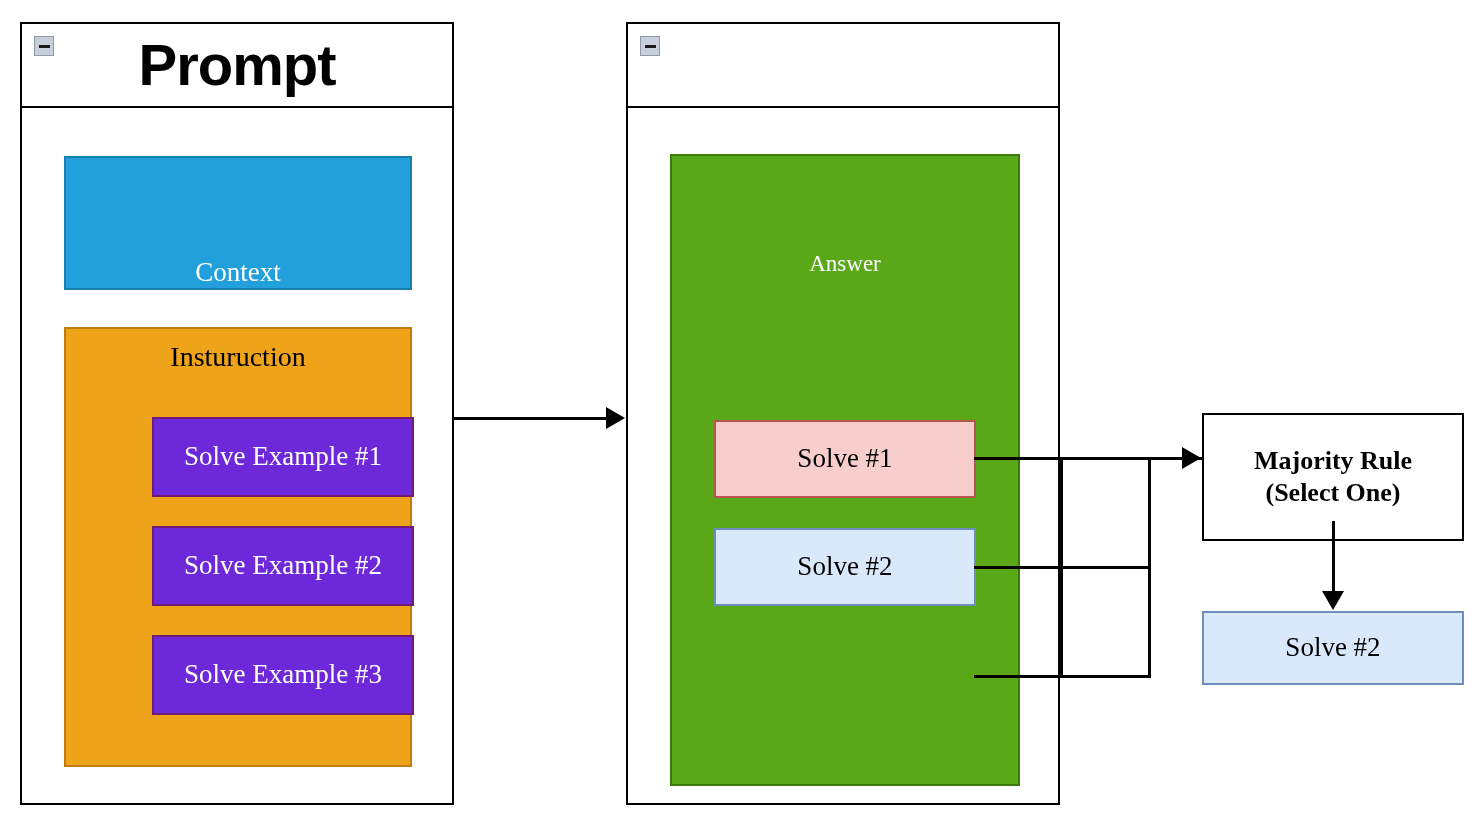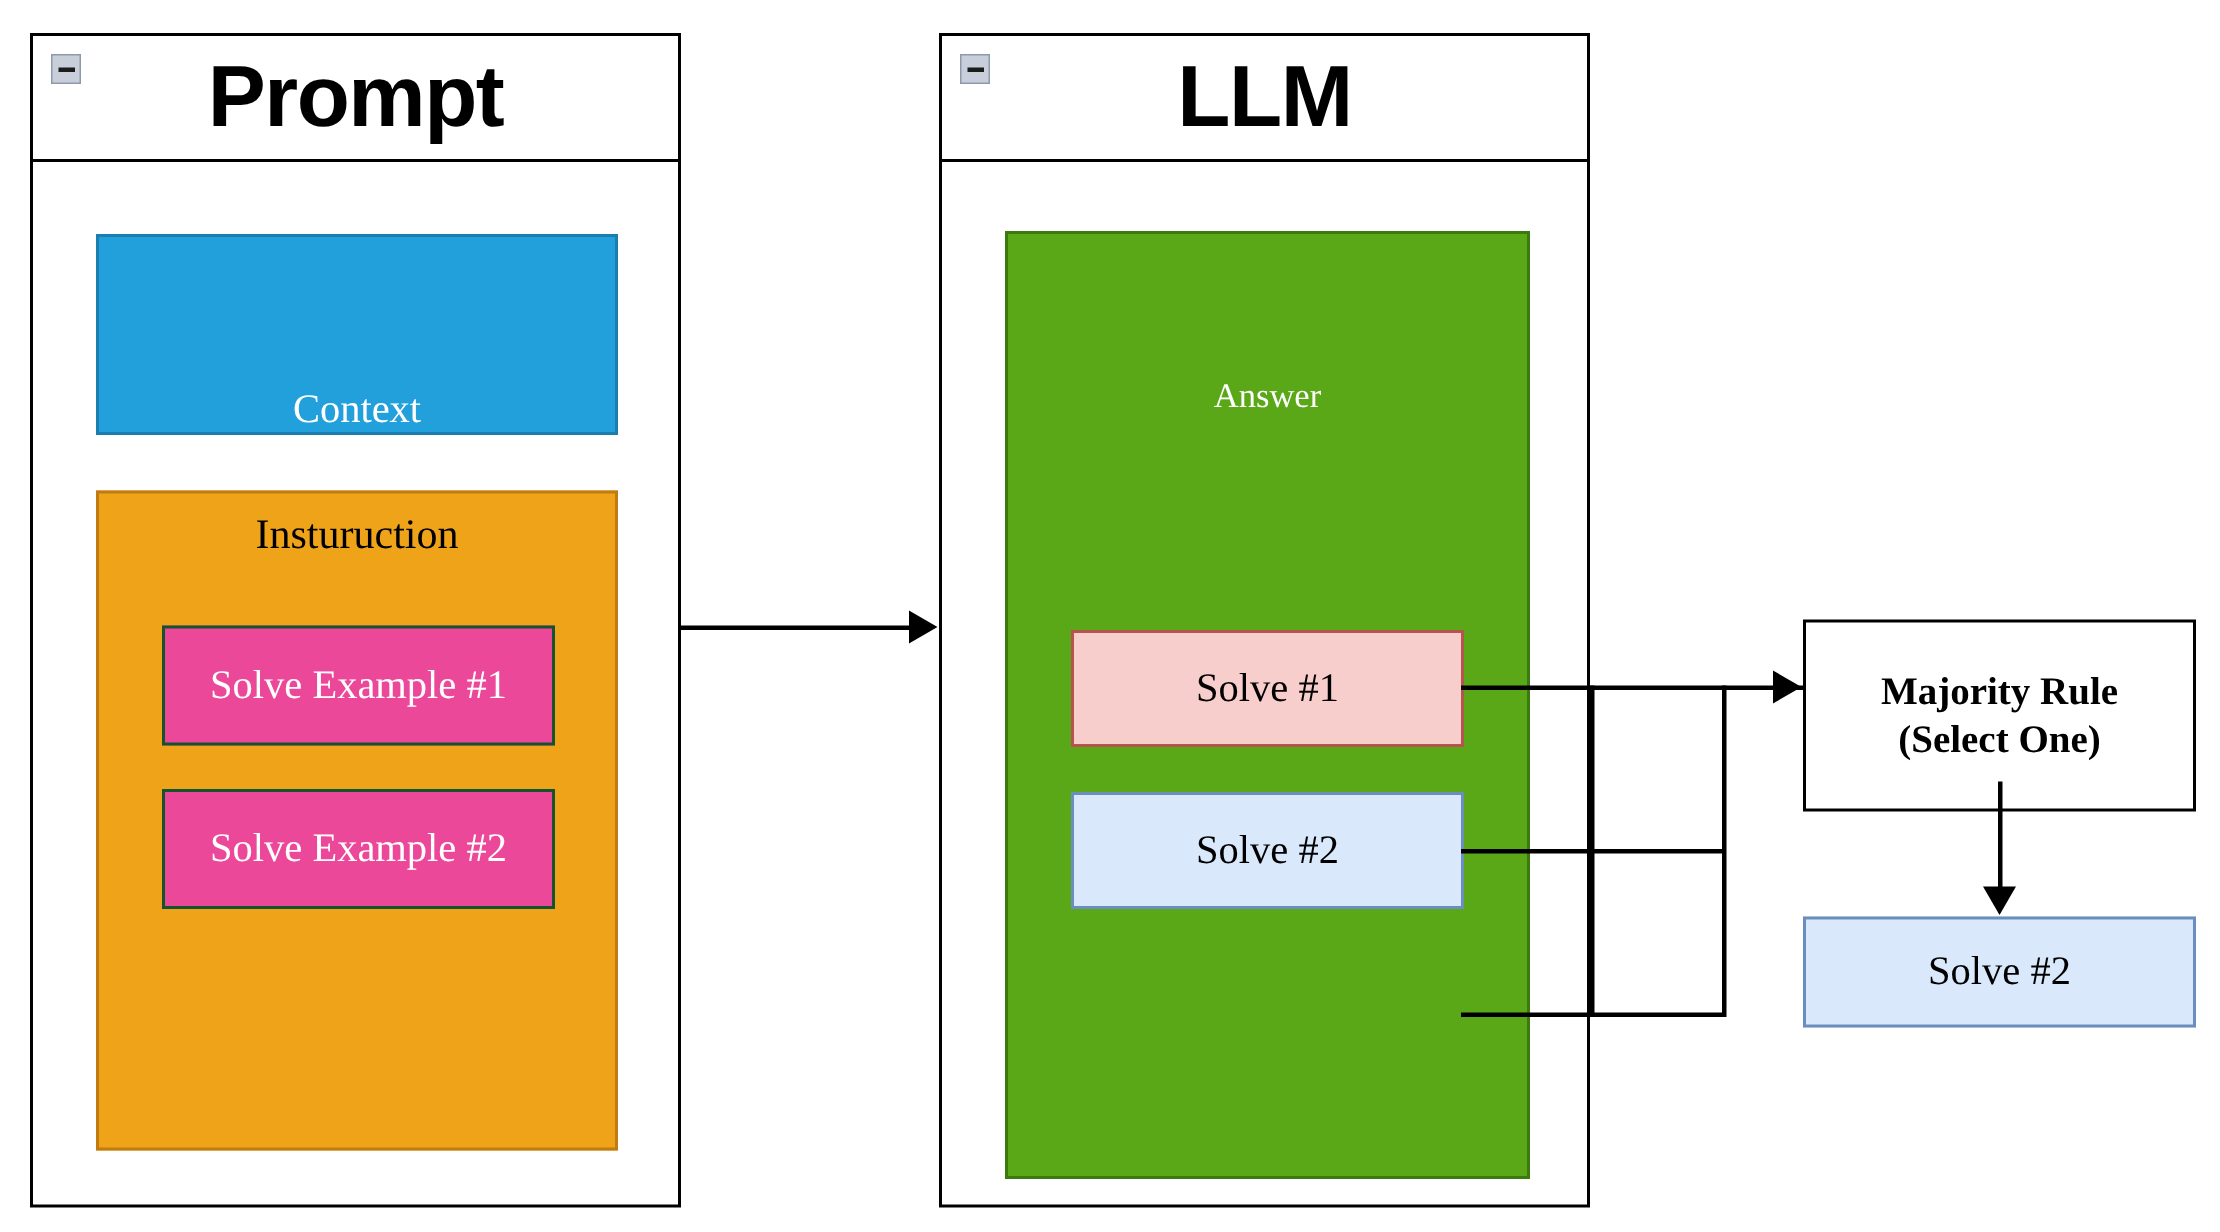--- a/index.html
+++ b/index.html
@@ -96,22 +96,23 @@
     justify-content: center;
   }
   .instr-label {
     font-family: "Liberation Serif", serif;
     color: #000000;
     font-size: 28px;
     margin-top: 12px;
   }
 
   .example-block {
-    background: #ec4899;
-    border: 2px solid #14532d;
+    background: #6d28d9;
+    border: 2px solid #701a75;
+    margin-left: 44px;
   }
   .example-block .block-label {
     color: #ffffff;
     font-size: 27px;
   }
 
   .answer-block {
     background: #5AA818;
     border: 2px solid #3B7A0C;
     align-items: flex-start;
@@ -224,26 +225,28 @@
     </div>
 
     <div class="block example-block" style="left:86px; top:393px; width:262px; height:80px;">
       <span class="block-label">Solve Example #1</span>
     </div>
 
     <div class="block example-block" style="left:86px; top:502px; width:262px; height:80px;">
       <span class="block-label">Solve Example #2</span>
     </div>
 
+    <div class="block example-block" style="left:86px; top:611px; width:262px; height:80px;">
+      <span class="block-label">Solve Example #3</span>
+    </div>
   </div>
 
   <div class="panel" style="left:626px; top:22px; width:434px; height:783px;">
     <div class="panel-header">
       <span class="collapse-icon"></span>
-      <span class="panel-title">LLM</span>
     </div>
 
     <div class="block answer-block" style="left:42px; top:130px; width:350px; height:632px;">
       <span class="answer-label">Answer</span>
     </div>
 
     <div class="block solve-pink" style="left:86px; top:396px; width:262px; height:78px;align-items:center;">
       <span class="block-label">Solve #1</span>
     </div>
 

